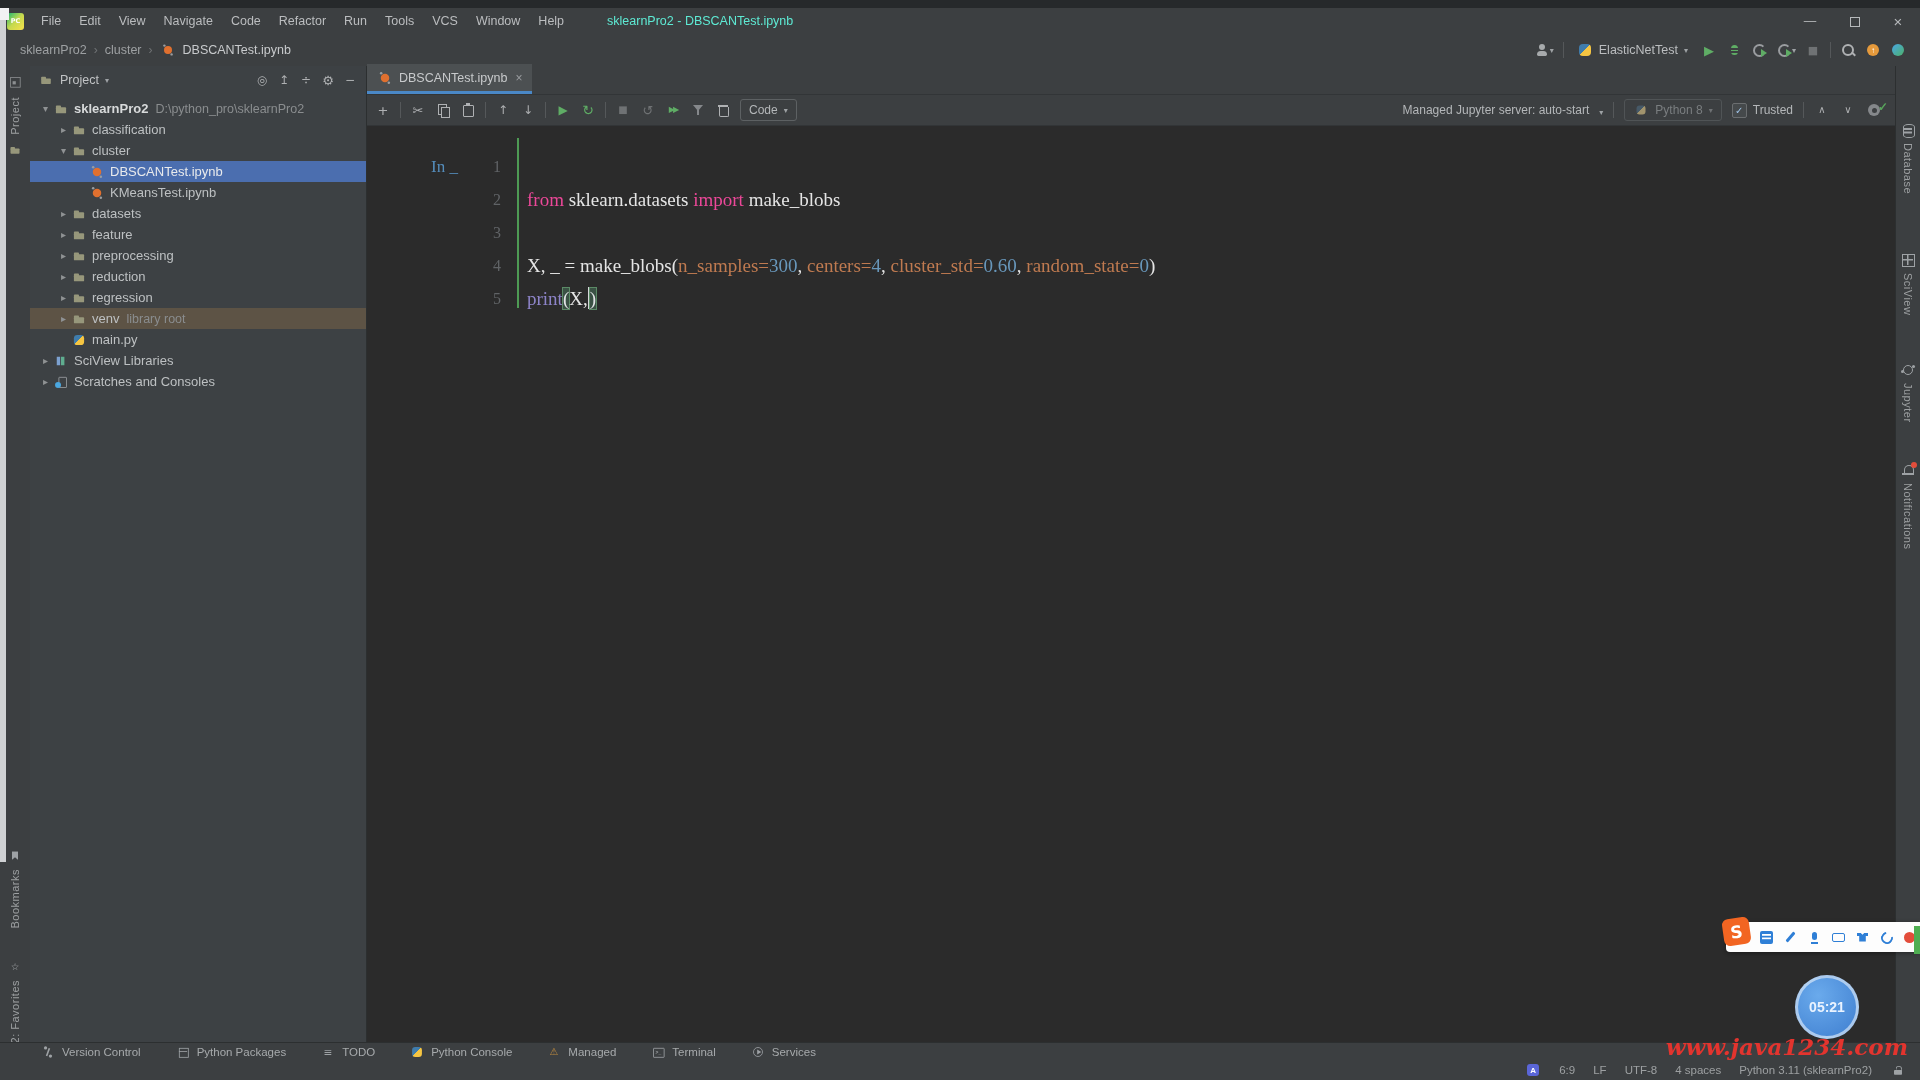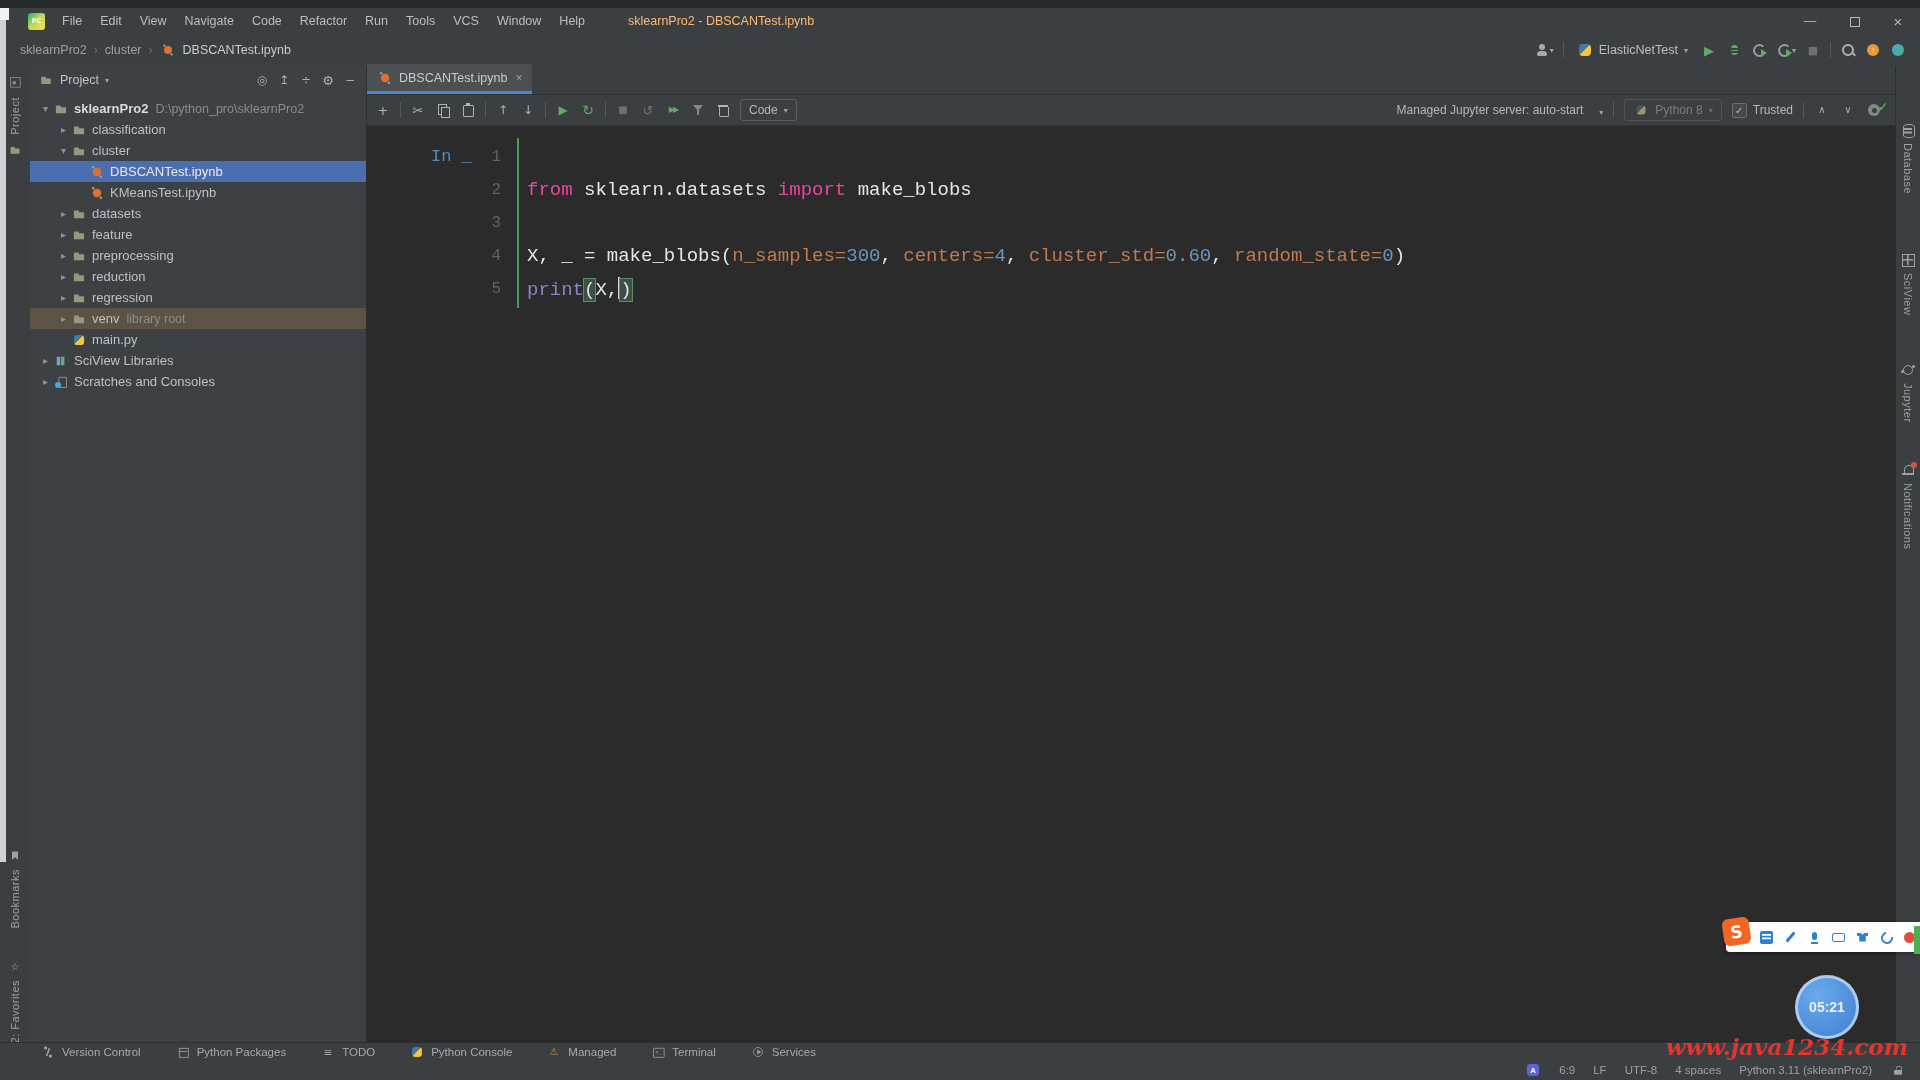--- a/index.html
+++ b/index.html
@@ -10,21 +10,21 @@
   .ic{position:relative;display:inline-block;width:16px;height:16px;flex:none;vertical-align:middle}
   .ic .g{position:absolute;inset:0;display:flex;align-items:center;justify-content:center;
          font-size:12px;color:#afb1b3;font-family:"DejaVu Sans",sans-serif;line-height:1}
   .vsep{display:inline-block;width:1px;height:16px;background:#55585a;flex:none}
   .vtext{writing-mode:vertical-rl;font-size:11px;color:#9da0a2;letter-spacing:.5px}
   
   .titlebar{position:absolute;left:0;top:8px;width:1920px;height:26px;background:#3c3f41;
             display:flex;align-items:center;gap:0}
   .menus{display:flex;gap:4px;margin-left:10px}
   .menu-item{padding:2px 7px;color:#bbbdbf;font-size:12.5px;border-radius:3px;cursor:default}
-  .wtitle{margin-left:36px;color:#fdba74;font-size:12.5px;white-space:nowrap}
+  .wtitle{margin-left:36px;color:#5eead4;font-size:12.5px;white-space:nowrap}
   .wctrls{margin-left:auto;display:flex;height:100%}
   .wbtn{width:44px;display:flex;align-items:center;justify-content:center;color:#b6b9bb}
   
   .navbar{position:absolute;left:0;top:34px;width:1920px;height:32px;background:#3c3f41;
           border-bottom:1px solid #2c2f30;display:flex;align-items:center}
   .crumbs{display:flex;align-items:center;gap:7px;margin-left:20px}
   .crumb{color:#9da0a2;font-size:12.5px}
   .crumb.last{color:#c8cacc}
   .crumb-sep{color:#6f7274;font-size:12px}
   .nav-right{margin-left:auto;display:flex;align-items:center;gap:9px;margin-right:14px}
@@ -61,21 +61,21 @@
   .nbbar{height:30px;background:#3c3f41;border-bottom:1px solid #323537;display:flex;align-items:center;
          gap:9px;padding:0 8px}
   .nb-right{margin-left:auto;display:flex;align-items:center;gap:10px;margin-right:6px;font-size:12px;color:#b4b7b9}
   .selbox{display:flex;align-items:center;gap:6px;border:1px solid #5d6163;border-radius:3px;
           height:20px;padding:0 8px;color:#b4b7b9;font-size:12px}
   .selbox.dis{color:#7a7e80;border-color:#505456}
   .cbx{width:13px;height:13px;border:1px solid #6b6e70;border-radius:2px;background:#45494b;
        display:inline-flex;align-items:center;justify-content:center;font-size:10px;color:#9fc3e8;flex:none}
   .trusted{display:flex;align-items:center;gap:6px}
   
-  .codearea{position:relative;padding-top:14px;font-family:Liberation Mono, monospace;font-size:19px}
+  .codearea{position:relative;padding-top:24px;font-family:Liberation Serif, serif;font-size:19px}
   .cellguide{position:absolute;left:150px;top:12px;width:2px;height:170px;background:#4e9a54}
   .cline{height:33px;display:flex;align-items:center;white-space:pre}
   .gut{width:150px;flex:none;display:flex;align-items:center;position:relative}
   .inlab{position:absolute;left:64px;color:#548cba;font-size:17px}
   .lnum{position:absolute;right:16px;color:#606366;font-size:16px}
   .toks{padding-left:10px}
   .tk.txt{color:#e5e5e5}.tk.kw{color:#ec4899}.tk.arg{color:#bf7a50}
   .tk.num{color:#6897bb}.tk.fn{color:#8d84c8}
   .tk.match{color:#e2e4e6;background:#3a5144;box-shadow:0 0 0 1px #5b8a66}
   .caret{display:inline-block;width:2px;height:22px;background:#d6d8da;vertical-align:-4px}
@@ -114,21 +114,21 @@
   .si-tool::after{content:"";position:absolute;left:1px;top:1px;width:8px;height:8px;border:2.5px solid #2f7fd6;
         border-radius:50%;border-top-color:transparent;transform:rotate(35deg)}
   .si-red{width:8px}
   .si-red::after{content:"";position:absolute;left:0;top:1px;width:11px;height:11px;border-radius:50%;background:#e34d3b}
   .greensliver{position:absolute;right:0;top:926px;width:6px;height:28px;background:#4fae52;z-index:21}
   .timer{position:absolute;left:1795px;top:975px;width:64px;height:64px;border-radius:50%;z-index:25;
          background:radial-gradient(circle at 35% 30%,#6aaaec,#3f7fd0);border:3px solid rgba(235,243,252,.6);
          box-sizing:border-box;display:flex;align-items:center;justify-content:center;
          color:#eaf3ff;font-size:14px;font-weight:bold}
   
-  .ic-logo{width:17px;height:17px;border-radius:3px;background:linear-gradient(135deg,#1bb673,#c6d94e,#f7e14b);margin-left:28px}
+  .ic-logo{width:17px;height:17px;border-radius:3px;background:linear-gradient(135deg,#1bb673,#c6d94e,#f7e14b);margin-left:7px}
   .ic-user::before{content:"";position:absolute;left:5px;top:2px;width:6px;height:6px;border-radius:50%;background:#a7aaac}
   .ic-user::after{content:"";position:absolute;left:3px;top:9px;width:10px;height:5px;border-radius:5px 5px 2px 2px;background:#a7aaac}
   .ic-py::before{content:"";position:absolute;inset:2px;border-radius:4px;background:linear-gradient(135deg,#3f7cac 50%,#f5c542 50%)}
   .ic-py.dim::before{filter:grayscale(.6) brightness(.75)}
   .ic-bug::before{content:"";position:absolute;left:5px;top:3px;width:7px;height:10px;border-radius:4px;background:#5fad65}
   .ic-bug::after{content:"";position:absolute;left:3px;top:6px;width:11px;height:1.5px;background:#3c3f41;box-shadow:0 3px 0 #3c3f41}
   .ic-cov::before{content:"";position:absolute;left:2px;top:2px;width:9px;height:9px;border:2px solid #9a9da0;border-radius:50%;border-right-color:transparent}
   .ic-cov::after{content:"";position:absolute;right:0;bottom:1px;border-left:6px solid #5fad65;border-top:4px solid transparent;border-bottom:4px solid transparent}
   .ic-search::before{content:"";position:absolute;left:2px;top:2px;width:8px;height:8px;border:2px solid #afb1b3;border-radius:50%}
   .ic-search::after{content:"";position:absolute;left:11px;top:11px;width:5px;height:2px;background:#afb1b3;transform:rotate(45deg)}
@@ -414,21 +414,21 @@
             <span class="g" style="color: rgb(95, 173, 101); font-size: 8px; letter-spacing: -2px;">▶▶</span>
           </span>
           <span class="ic ic-funnel"></span>
           <span class="ic ic-trash"></span>
         </span>
       <span class="selbox">
         <span>Code</span>
         <span style="font-size:8px;color:#9ea2a5">▾</span>
       </span>
       <div class="nb-right">
-        <span style="display:inline-flex;align-items:flex-end;gap:16px">
+        <span style="display:inline-flex;align-items:flex-end;gap:10px">
           <span>Managed Jupyter server: auto-start</span>
           <span style="font-size:8px;color:#9ea2a5">▾</span>
         </span>
         <span class="vsep"></span>
         <span class="selbox dis">
           <span class="ic ic-py dim" style="transform:scale(.75)"></span>
           <span>Python 8</span>
           <span style="font-size:8px;color:#6f7274">▾</span>
         </span>
         <span class="trusted">

